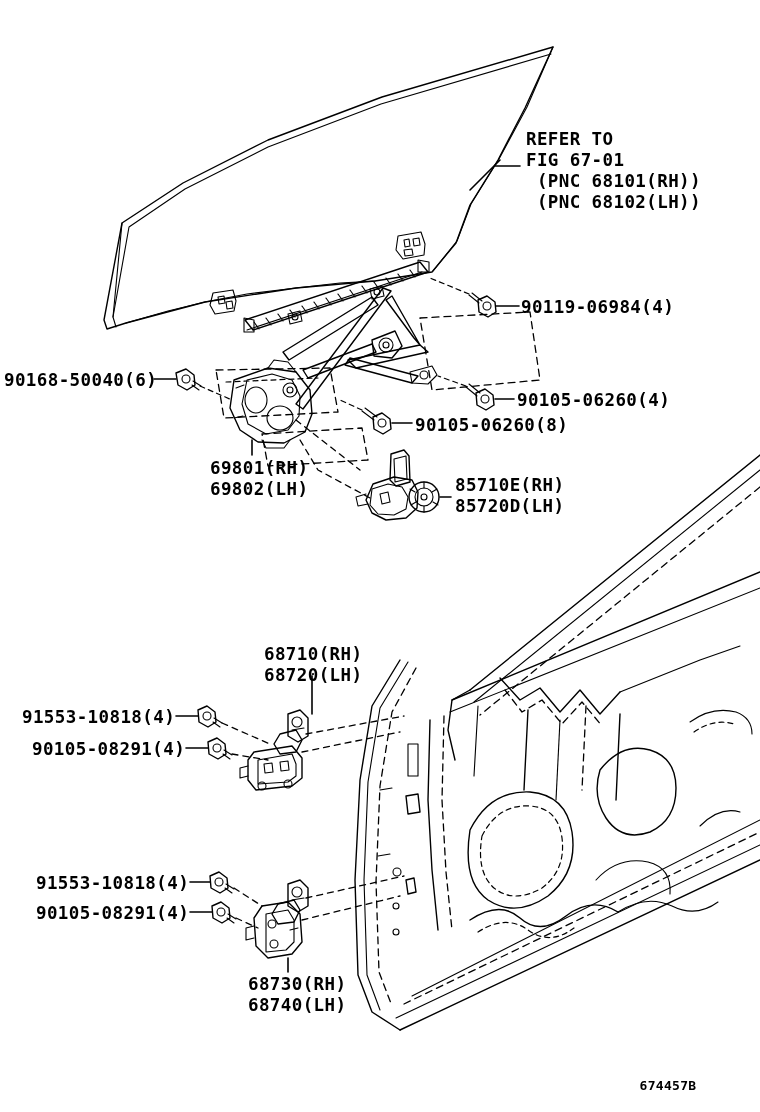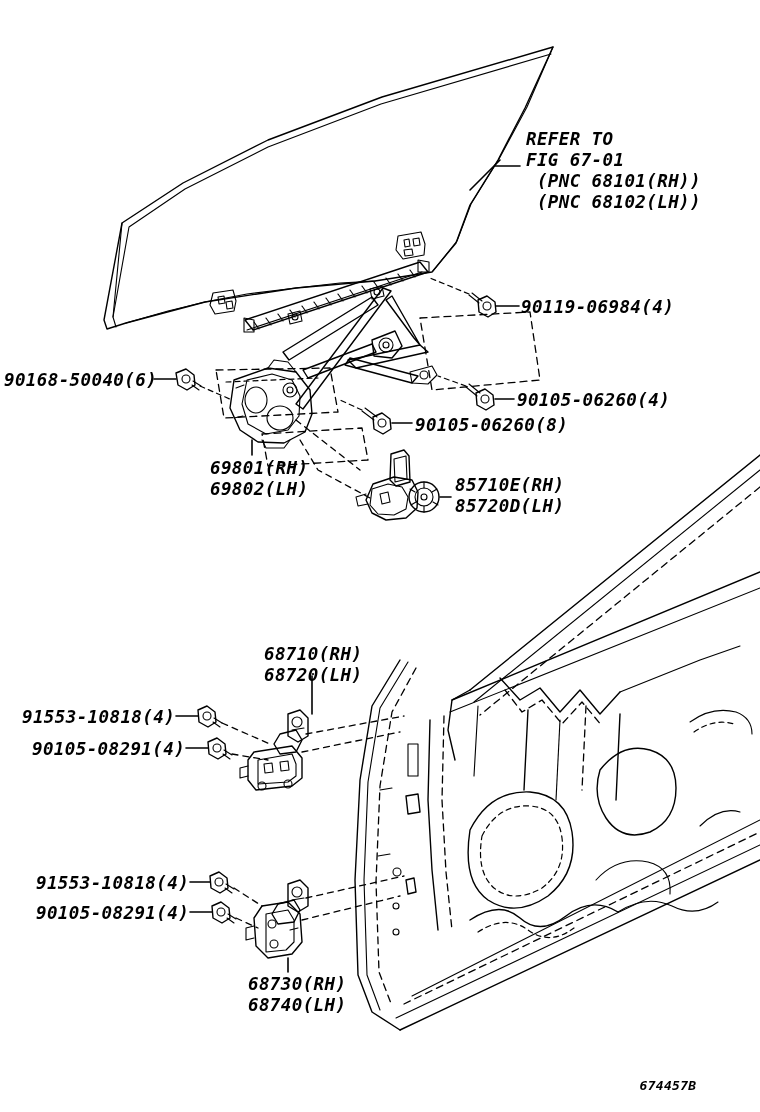--- a/index.html
+++ b/index.html
@@ -15,21 +15,20 @@
     overflow: hidden;
     font-family: "DejaVu Sans Mono", "Liberation Mono", monospace;
     color: #000000;
   }
   #diagram-root {
     position: absolute;
     left: 0;
     top: 0;
     width: 760px;
     height: 1112px;
-    font-style: italic;
   }
   svg#parts-svg {
     display: block;
     width: 760px;
     height: 1112px;
   }
   .label-text {
     font-family: "DejaVu Sans Mono", "Liberation Mono", monospace;
     font-size: 17.5px;
     font-weight: bold;

